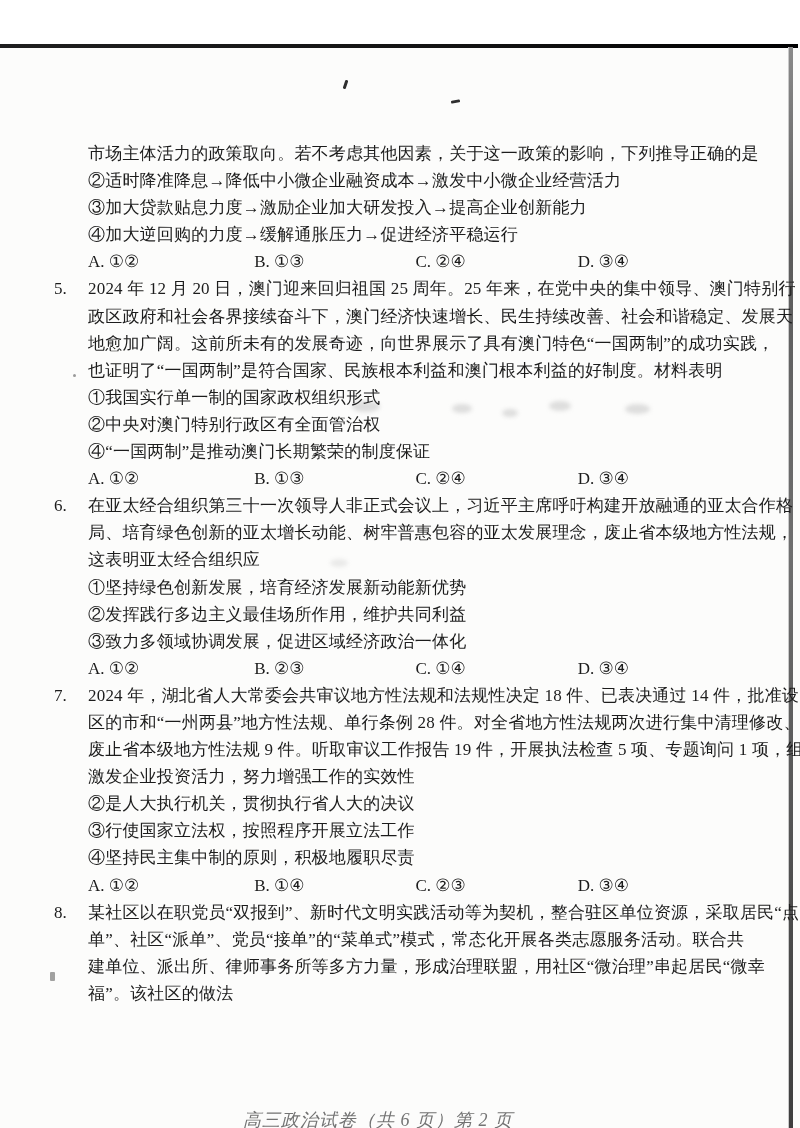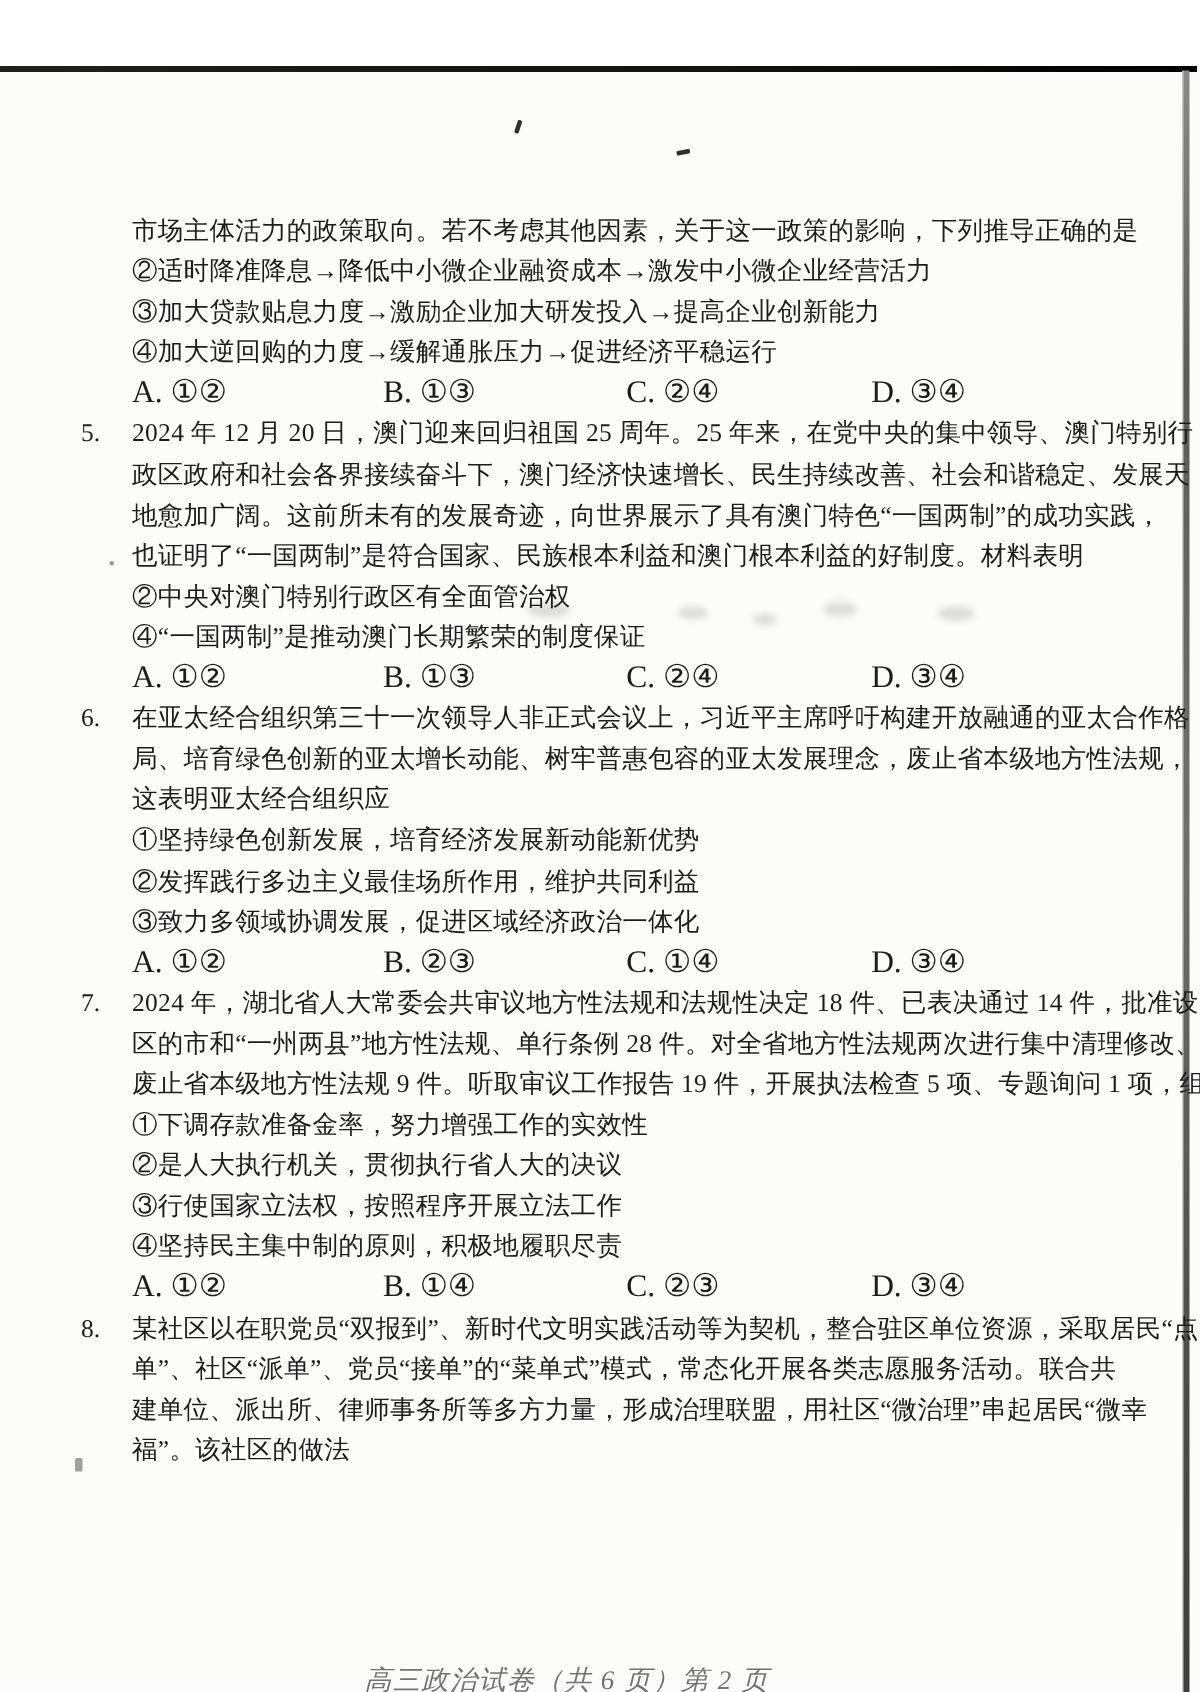--- a/index.html
+++ b/index.html
@@ -51,21 +51,21 @@
   .qnum {
     position:absolute; left:54px; top:0;
     font-size:17px; line-height:27.1px;
   }
   .qbody { margin-left:88px; width:672px; }
   .ln {
     font-size:17px; line-height:27.1px; height:27.1px;
     white-space:nowrap; letter-spacing:0.2px;
   }
   .opts {
-    font-size:21px; line-height:27.1px; height:27.1px; white-space:nowrap;
+    font-size:17px; line-height:27.1px; height:27.1px; white-space:nowrap;
   }
   .opt { display:inline-block; }
   .opt-a { width:162px; }
   .opt-b { width:157px; }
   .opt-c { width:158px; }
   .footer {
     position:absolute; left:0; top:1063px; width:756px;
     text-align:center; font-style:italic; font-size:18px;
     letter-spacing:1px; color:#737373;
     line-height:27px;
@@ -107,20 +107,21 @@
       </div>
     </div>
 
     <div class="q">
       <div class="qnum">5.</div>
       <div class="qbody">
         <div class="ln">2024 年 12 月 20 日，澳门迎来回归祖国 25 周年。25 年来，在党中央的集中领导、澳门特别行</div>
         <div class="ln">政区政府和社会各界接续奋斗下，澳门经济快速增长、民生持续改善、社会和谐稳定、发展天</div>
         <div class="ln">地愈加广阔。这前所未有的发展奇迹，向世界展示了具有澳门特色“一国两制”的成功实践，</div>
         <div class="ln">也证明了“一国两制”是符合国家、民族根本利益和澳门根本利益的好制度。材料表明</div>
+        <div class="ln">①我国实行单一制的国家政权组织形式</div>
         <div class="ln">②中央对澳门特别行政区有全面管治权</div>
         <div class="ln">④“一国两制”是推动澳门长期繁荣的制度保证</div>
         <div class="opts">
           <span class="opt opt-a">A. ①②</span>
           <span class="opt opt-b">B. ①③</span>
           <span class="opt opt-c">C. ②④</span>
           <span class="opt opt-d">D. ③④</span>
         </div>
       </div>
     </div>
@@ -142,21 +143,21 @@
         </div>
       </div>
     </div>
 
     <div class="q">
       <div class="qnum">7.</div>
       <div class="qbody">
         <div class="ln">2024 年，湖北省人大常委会共审议地方性法规和法规性决定 18 件、已表决通过 14 件，批准设</div>
         <div class="ln">区的市和“一州两县”地方性法规、单行条例 28 件。对全省地方性法规两次进行集中清理修改、</div>
         <div class="ln">废止省本级地方性法规 9 件。听取审议工作报告 19 件，开展执法检查 5 项、专题询问 1 项，组</div>
-        <div class="ln">①下调存款准备金率，努力增强工作的实效性</div>
+        <div class="ln">激发企业投资活力，努力增强工作的实效性</div>
         <div class="ln">②是人大执行机关，贯彻执行省人大的决议</div>
         <div class="ln">③行使国家立法权，按照程序开展立法工作</div>
         <div class="ln">④坚持民主集中制的原则，积极地履职尽责</div>
         <div class="opts">
           <span class="opt opt-a">A. ①②</span>
           <span class="opt opt-b">B. ①④</span>
           <span class="opt opt-c">C. ②③</span>
           <span class="opt opt-d">D. ③④</span>
         </div>
       </div>

